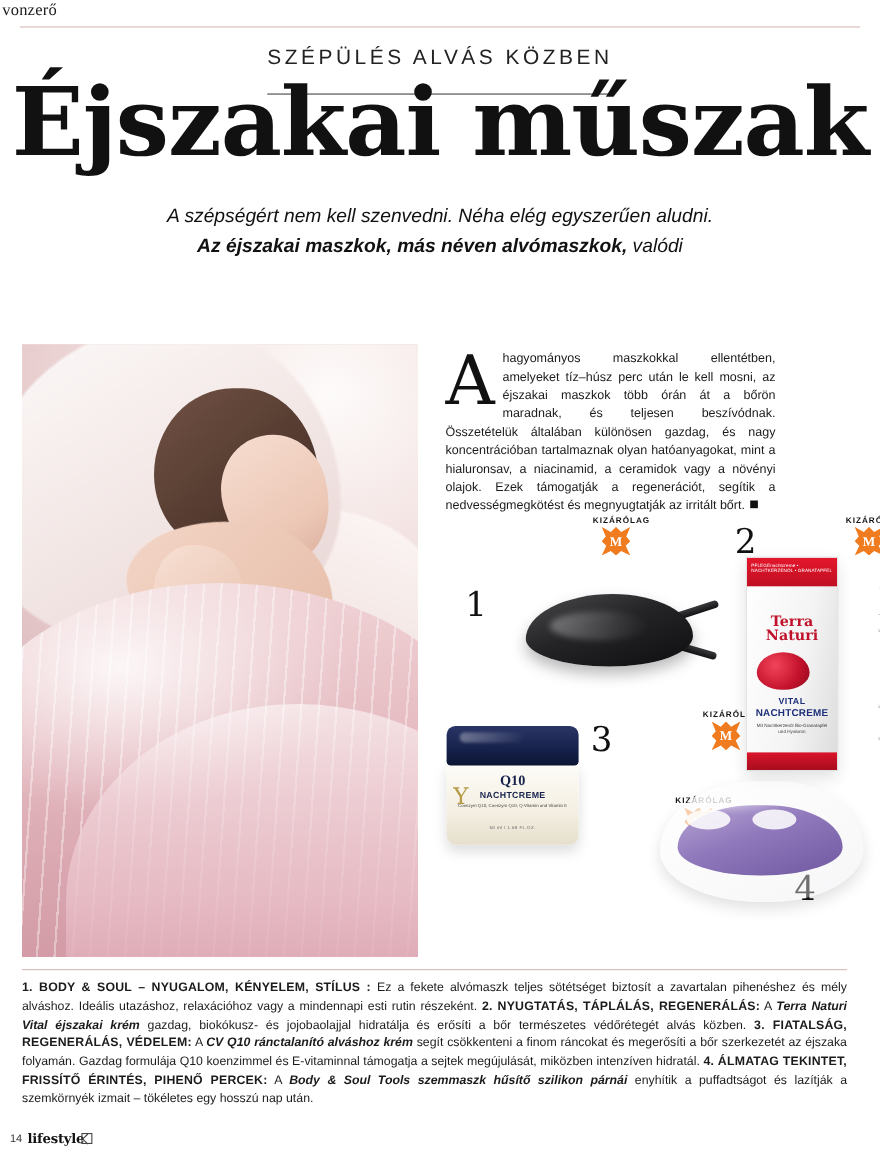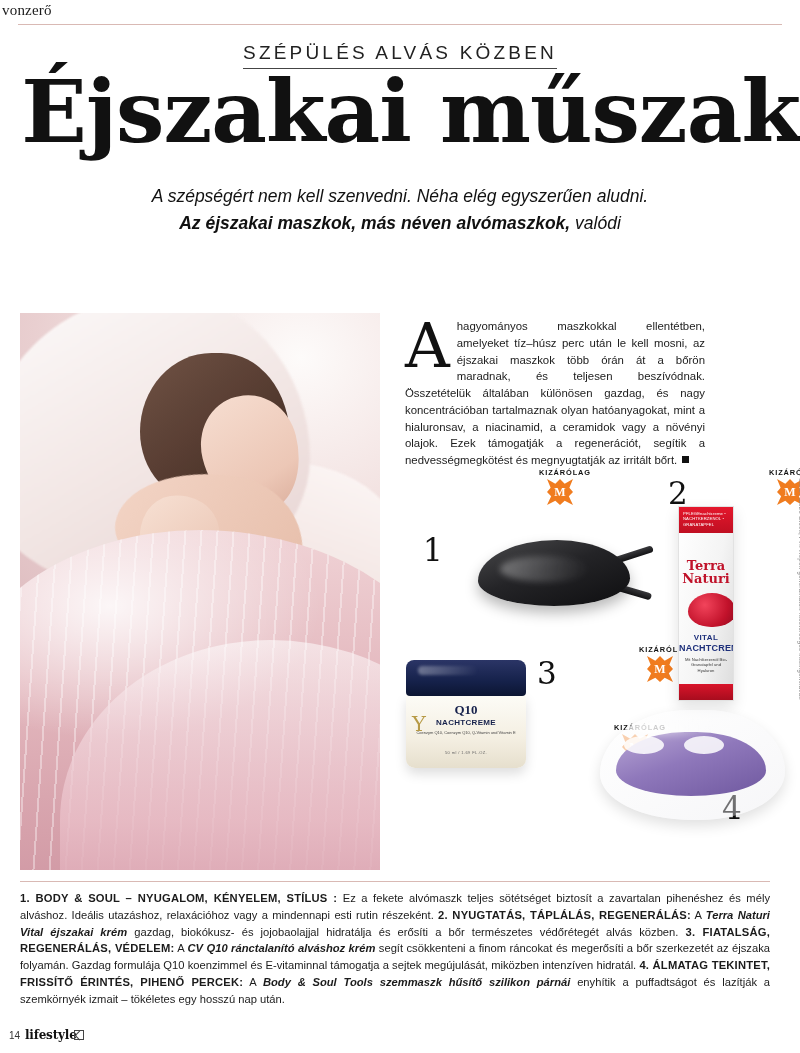--- a/index.html
+++ b/index.html
@@ -36,28 +36,28 @@
     position: absolute;
     top: 42px; left: 0; right: 0;
     text-align: center;
     font-size: 19px;
     letter-spacing: 3.2px;
     color: #222;
     font-weight: 400;
   }
   .kicker span {
     border-bottom: 1.5px solid #444;
-    padding-bottom: 5px;
+    padding-bottom: 22px;
   }
 
   
   .headline {
     position: absolute;
     top: 68px; left: 0; right: 0;
-    text-align: right;
+    text-align: center;
     font-family: "DejaVu Serif", serif;
     font-weight: 700;
     font-size: 86px;
     line-height: 1.03;
     letter-spacing: -1px;
     color: #111;
   }
 
   
   .deck {
@@ -260,21 +260,21 @@
     background: linear-gradient(180deg,#3a3a3d,#131315);
     height: 7px; border-radius: 4px;
   }
   .mask1 .strapA { right: -4px; top: 22px; width: 46px; transform: rotate(-18deg); }
   .mask1 .strapB { right: -2px; top: 58px; width: 40px; transform: rotate(16deg); }
 
   
   .box2 {
     position: absolute;
     left: 288px; top: 36px;
-    width: 56px; height: 195px;
+    width: 84px; height: 195px;
     background: linear-gradient(100deg,#ffffff 0%,#f4f4f4 58%,#dcdcdc 100%);
     border: 1px solid #e2e2e2;
     box-shadow: 0 6px 14px rgba(0,0,0,.12);
     overflow: hidden;
   }
   .box2 .top-red { position: absolute; top: 0; left: 0; right: 0; height: 26px;
     background: linear-gradient(180deg,#e4172c,#c00f22); }
   .box2 .top-txt { position: absolute; top: 4px; left: 4px; right: 4px;
     font-size: 4.2px; color: #fff; line-height: 1.25; letter-spacing: .1px; }
   .box2 .brand { position: absolute; top: 52px; left: 0; right: 0; text-align: center;

